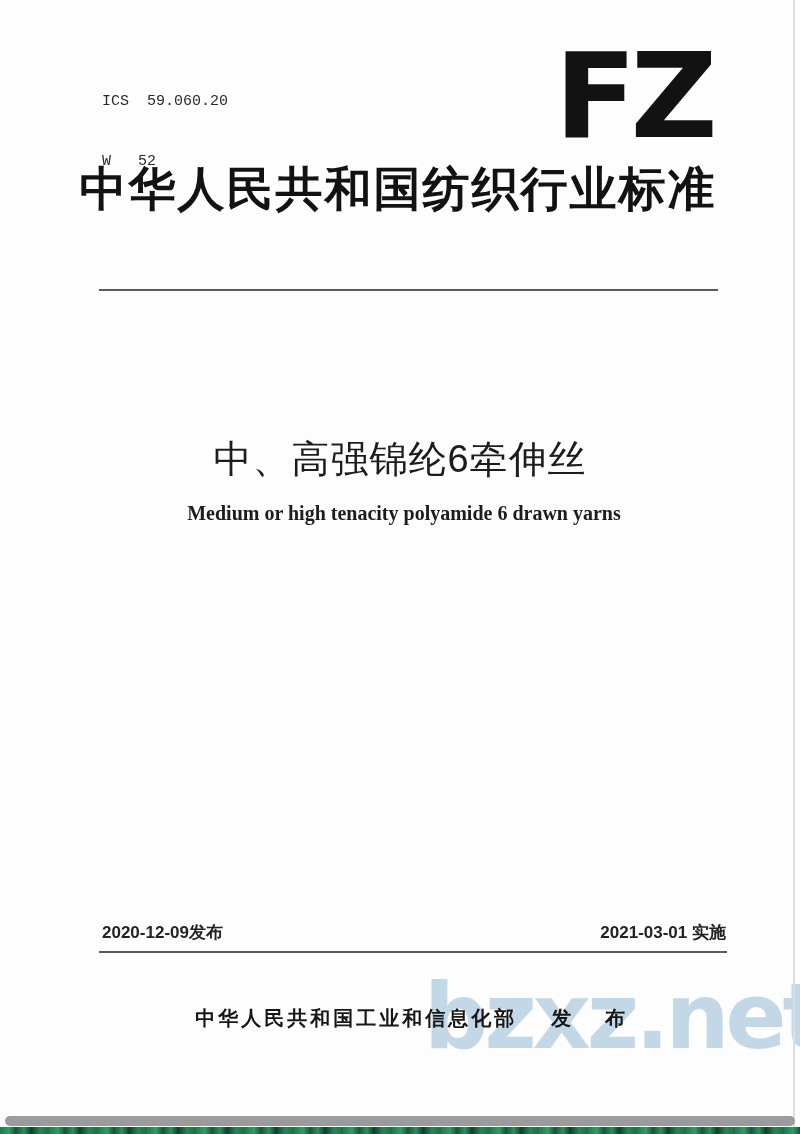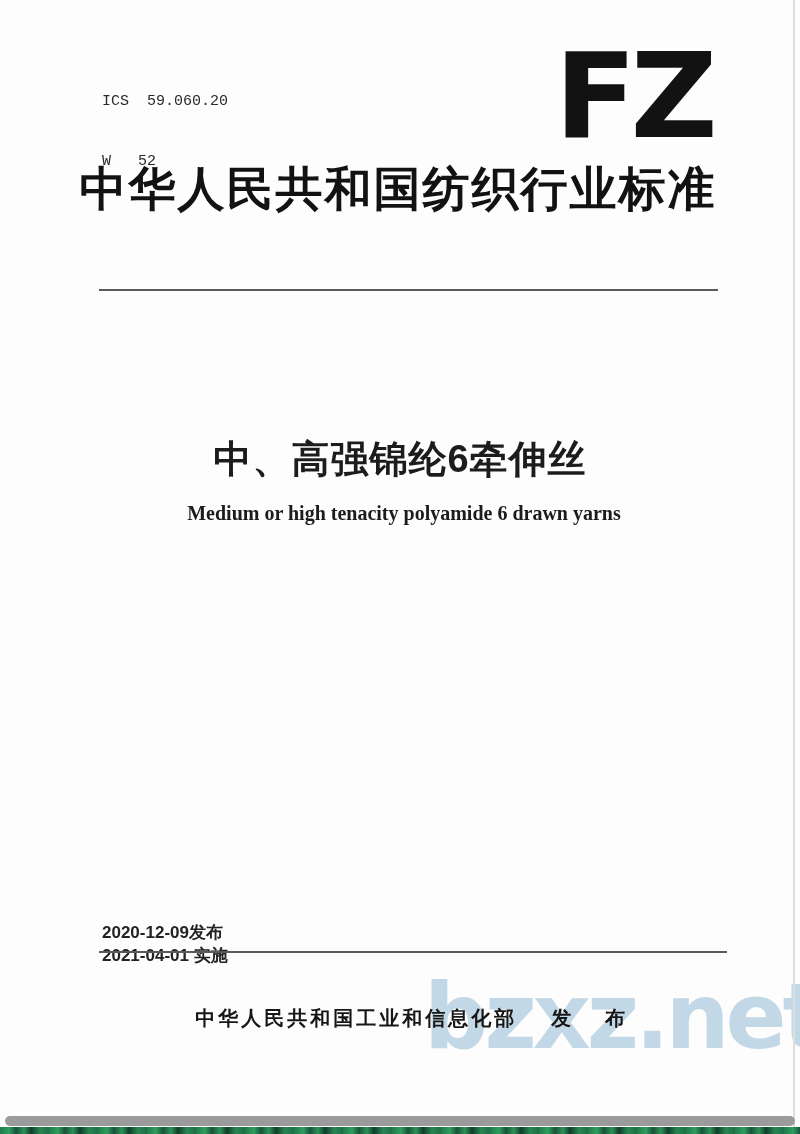--- a/index.html
+++ b/index.html
@@ -68,21 +68,21 @@
     width: 619px;
     height: 2px;
     background: #5a5a5a;
   }
 
   .doc-title-cn {
     left: 0;
     right: 0;
     top: 434px;
     text-align: center;
-    font-weight: 700;
+    font-weight: 400;
     font-size: 38px;
     letter-spacing: 1px;
     color: #1c1c1c;
     white-space: nowrap;
   }
 
   .doc-title-en {
     left: 0;
     right: 0;
     top: 502px;
@@ -97,21 +97,20 @@
   .dates-row {
     left: 102px;
     top: 921px;
     width: 624px;
     display: flex;
     justify-content: space-between;
     font-size: 17px;
     font-weight: 700;
     color: #222;
     white-space: pre;
-    flex-direction: column;
   }
 
   .rule-bottom {
     left: 99px;
     top: 951px;
     width: 628px;
     height: 2px;
     background: #5a5a5a;
   }
 
@@ -187,21 +186,21 @@
   <div class="abs rule-top"></div>
 
   <div class="abs doc-title-cn">中、高强锦纶6牵伸丝</div>
 
   <div class="abs doc-title-en">Medium or high tenacity polyamide 6 drawn yarns</div>
 
   <div class="abs watermark">bzxz.net</div>
 
   <div class="abs dates-row">
     <span>2020-12-09发布</span>
-    <span>2021-04-01 实施</span>
+    <span>2021-03-01 实施</span>
   </div>
 
   <div class="abs rule-bottom"></div>
 
   <div class="abs publisher-row">
     <span>中华人民共和国工业和信息化部</span><span class="publisher-gap"></span><span class="publish-label">发 布</span>
   </div>
 
   <div class="abs page-edge-right"></div>
 

